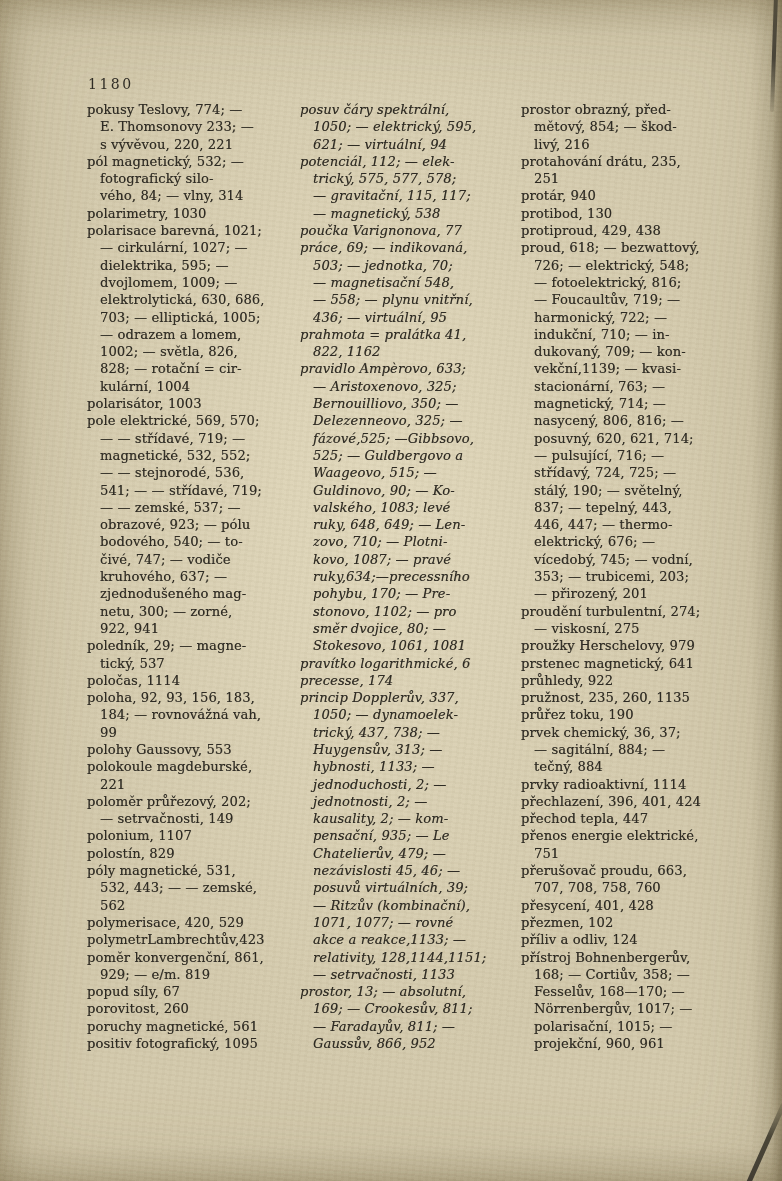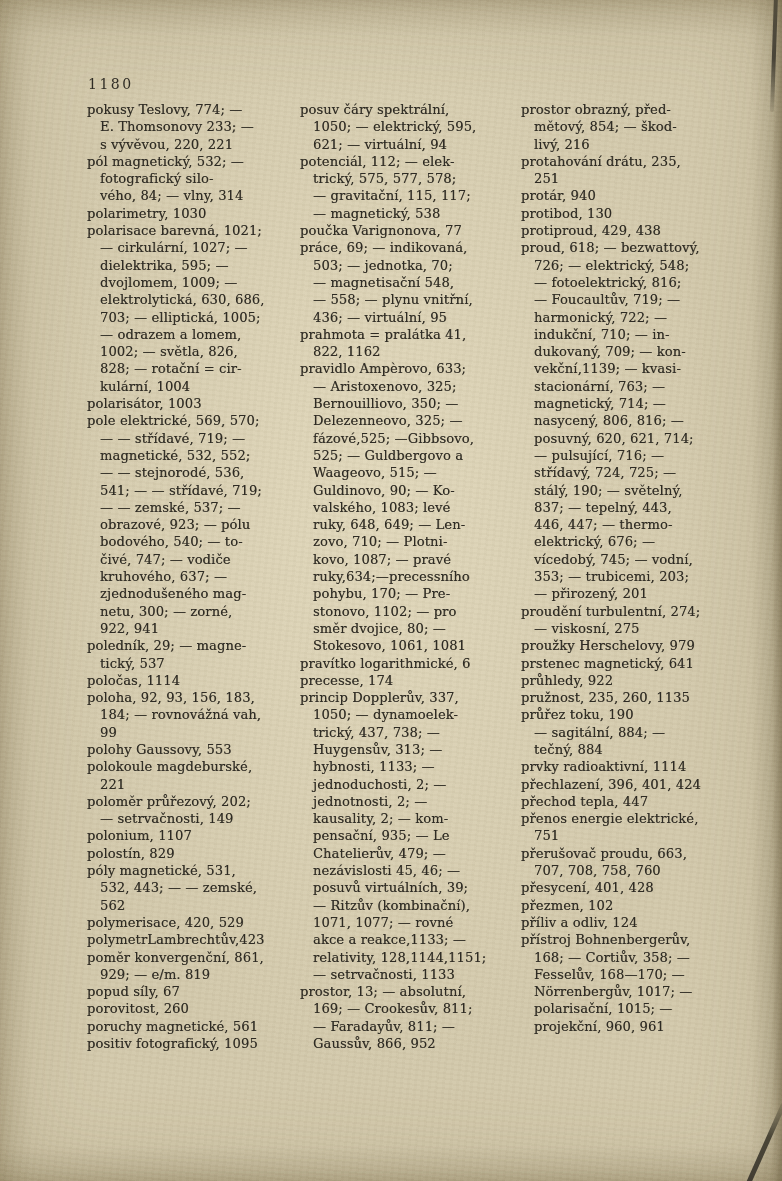--- a/index.html
+++ b/index.html
@@ -49,21 +49,21 @@
     display: flex;
   }
   .col {
     font-size: 13px;
     line-height: 17.3px;
     color: var(--ink, #2e2b24);
     text-shadow: 0.3px 0.3px 0.5px rgba(58,52,38,0.55);
     letter-spacing: 0.15px;
   }
   .col-1 { width: 206px; margin-right: 7px; }
-  .col-2 { width: 213px; margin-right: 8px; }
+  .col-2 { width: 213px; margin-right: 8px; font-style: italic; }
   .col-3 { flex: 1; }
   .line {
     white-space: nowrap;
   }
   .line.cont {
     padding-left: 13px;
   }
   .edge-mark {
     position: absolute;
     right: 6px;
@@ -249,20 +249,21 @@
         <div class="line cont">vícedobý, 745; — vodní,</div>
         <div class="line cont">353; — trubicemi, 203;</div>
         <div class="line cont">— přirozený, 201</div>
         <div class="line">proudění turbulentní, 274;</div>
         <div class="line cont">— viskosní, 275</div>
         <div class="line">proužky Herschelovy, 979</div>
         <div class="line">prstenec magnetický, 641</div>
         <div class="line">průhledy, 922</div>
         <div class="line">pružnost, 235, 260, 1135</div>
         <div class="line">průřez toku, 190</div>
+        <div class="line">prvek chemický, 36, 37;</div>
         <div class="line cont">— sagitální, 884; —</div>
         <div class="line cont">tečný, 884</div>
         <div class="line">prvky radioaktivní, 1114</div>
         <div class="line">přechlazení, 396, 401, 424</div>
         <div class="line">přechod tepla, 447</div>
         <div class="line">přenos energie elektrické,</div>
         <div class="line cont">751</div>
         <div class="line">přerušovač proudu, 663,</div>
         <div class="line cont">707, 708, 758, 760</div>
         <div class="line">přesycení, 401, 428</div>

